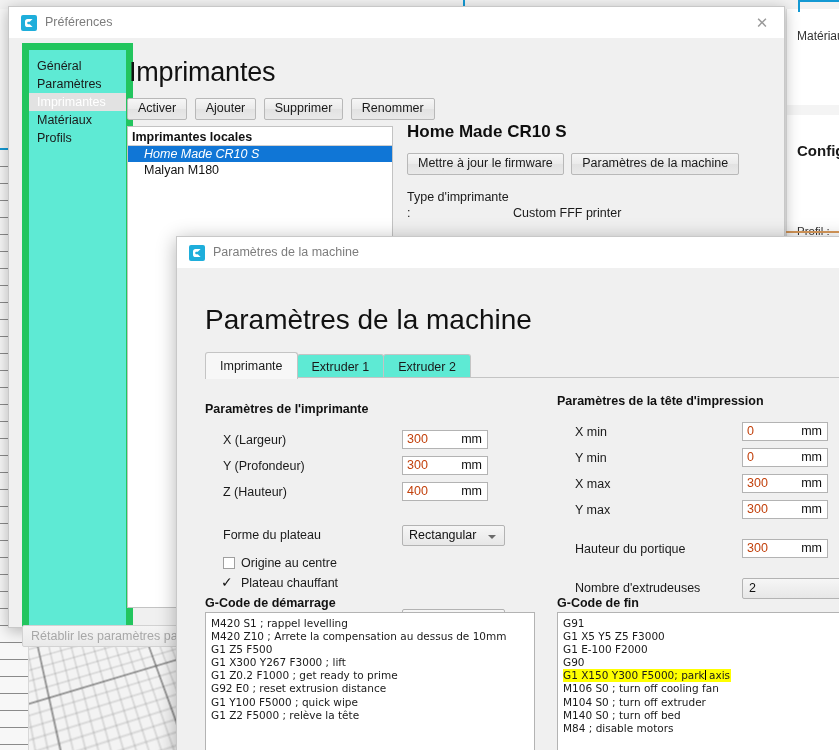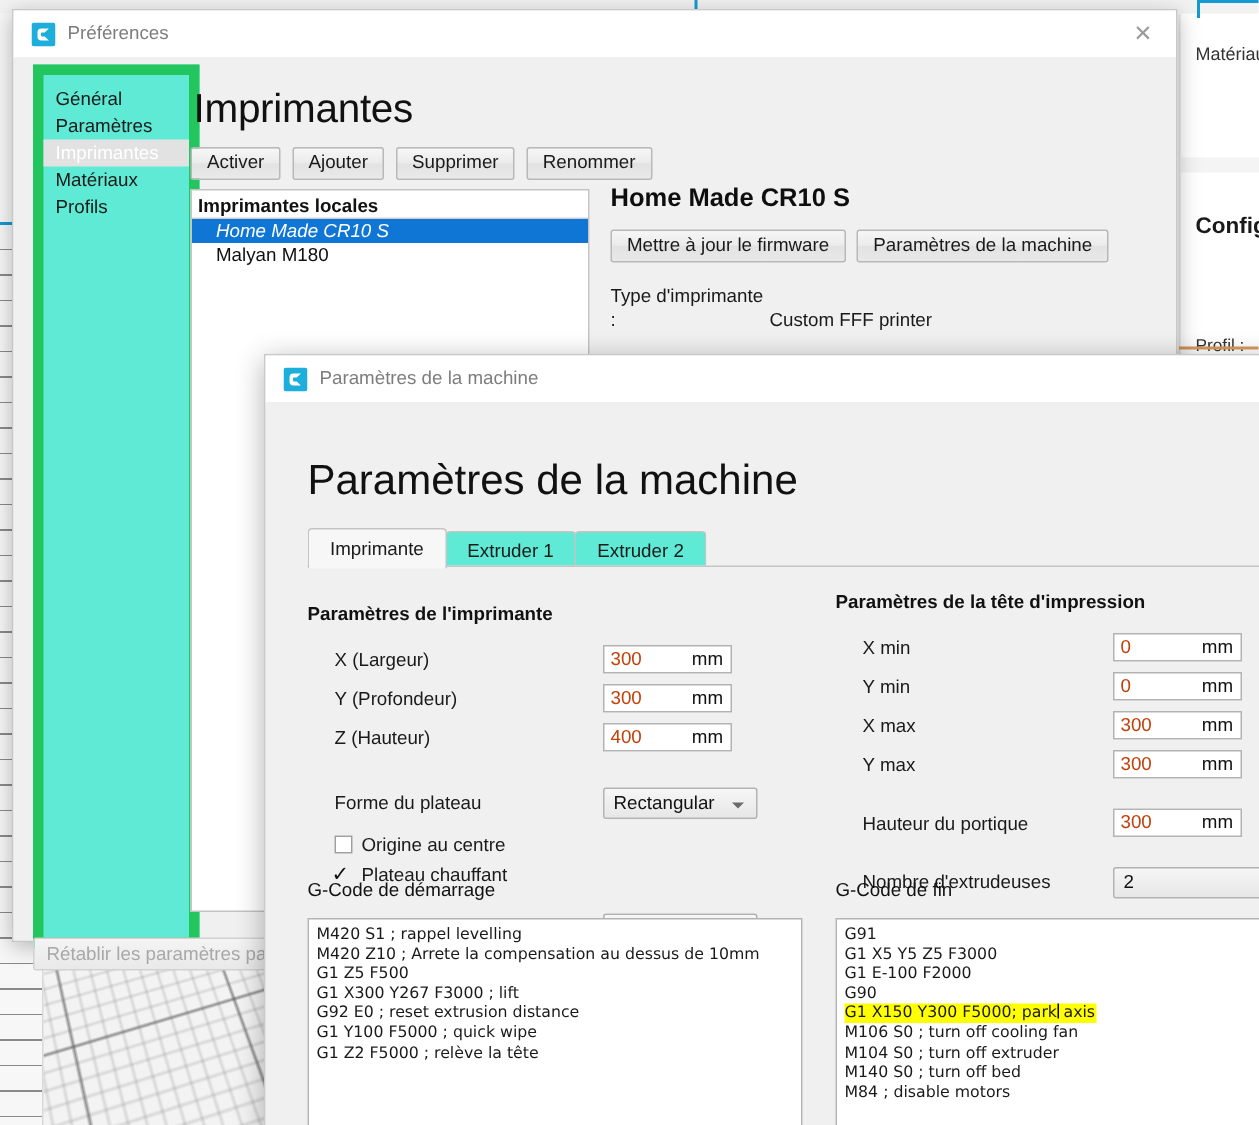--- a/index.html
+++ b/index.html
@@ -222,21 +222,21 @@
   .check-box {
     position:absolute; left:18px; top:2px; width:12px; height:12px;
     background:#ffffff; border:1px solid #9f9f9f; box-sizing:border-box;
   }
   .check-mark {
     position:absolute; left:16px; top:-1px; font-size:14px; color:#111;
   }
   .check-label { position:absolute; left:36px; top:1px; font-size:12.5px; color:#1a1a1a; }
 
   .gcode-block { position:absolute; bottom:0; }
-  .gcode-head { font-size:12.5px; font-weight:normal; color:#111; margin-bottom:12px; }
+  .gcode-head { font-size:12.5px; font-weight:bold; color:#111; margin-bottom:2px; }
   .gcode-area {
     background:#ffffff; border:1px solid #b3b3b3;
     font-family:"DejaVu Sans", sans-serif; font-size:10.5px; color:#1a1a1a;
     line-height:13.1px; padding:4px 4px 0 5px; overflow:hidden; box-sizing:border-box;
   }
   .gline { white-space:pre; }
   .gline.hl { background:#ffff00; display:inline-block; padding-right:1px; }
   .caret {
     display:inline-block; width:1px; height:10px; background:#000;
     vertical-align:-1px; margin:0 0px;
@@ -459,20 +459,21 @@
           </div>
         </div>
 
         <div class="gcode-block" style="left:0px; bottom:0px; width:330px;">
           <div class="gcode-head">G-Code de démarrage</div>
           <div class="gcode-area" style="height:145px;" id="start-gcode-area">
               <div class="gline">M420 S1 ; rappel levelling</div>
               <div class="gline">M420 Z10 ; Arrete la compensation au dessus de 10mm</div>
               <div class="gline">G1 Z5 F500</div>
               <div class="gline">G1 X300 Y267 F3000 ; lift</div>
+              <div class="gline">G1 Z0.2 F1000 ; get ready to prime</div>
               <div class="gline">G92 E0 ; reset extrusion distance</div>
               <div class="gline">G1 Y100 F5000 ; quick wipe</div>
               <div class="gline">G1 Z2 F5000 ; relève la tête</div>
             </div>
         </div>
 
         <div class="gcode-block" style="left:352px; bottom:0px; width:290px;">
           <div class="gcode-head">G-Code de fin</div>
           <div class="gcode-area" style="height:145px;" id="end-gcode-area">
               <div class="gline">G91</div>

